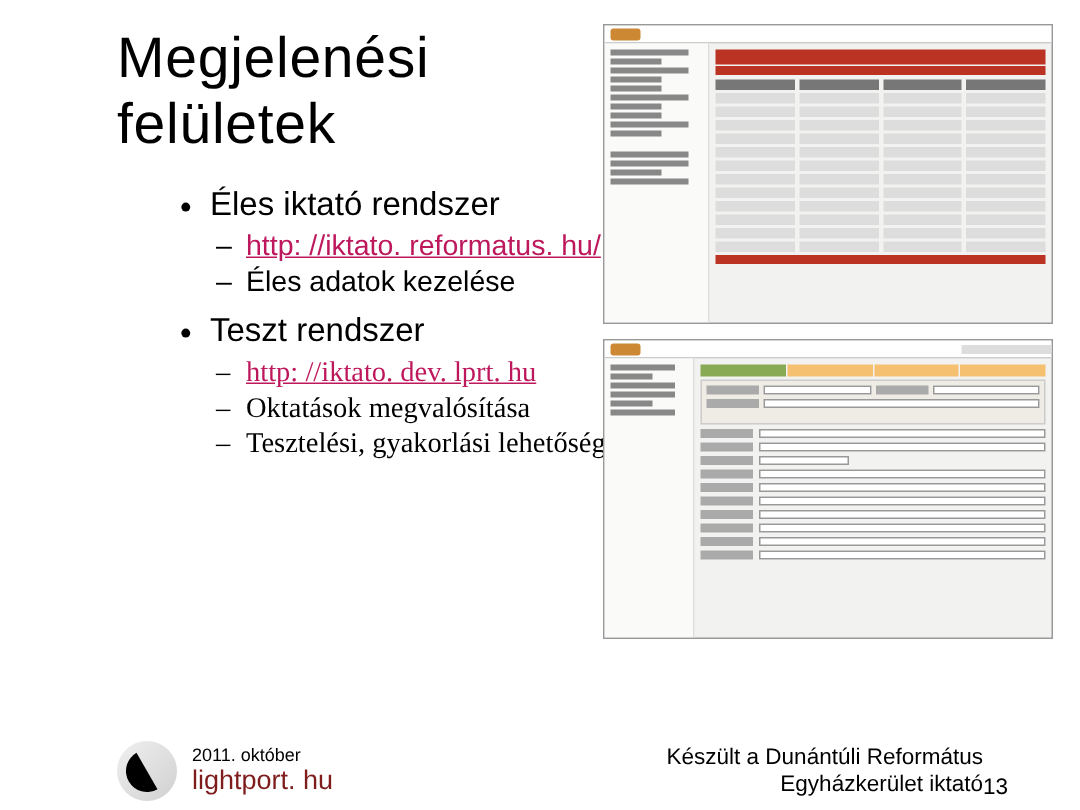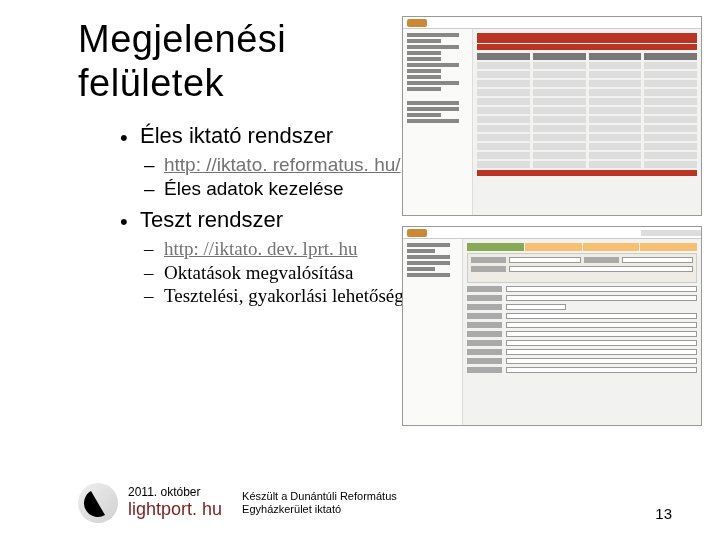--- a/index.html
+++ b/index.html
@@ -6,29 +6,29 @@
   body { width: 720px; height: 540px; background: #fff; font-family: Verdana, Arial, sans-serif; color: #000; position: relative; overflow: hidden; }
   .slide { width: 720px; height: 540px; position: relative; }
   .title { font-size: 38px; font-weight: 400; line-height: 1.15; padding: 18px 0 0 78px; letter-spacing: 0.5px; }
   .content { padding: 18px 0 0 78px; font-size: 22px; margin-left: 42px; }
   .b1 { list-style: none; padding-left: 20px; }
   .b1 > li { position: relative; margin-bottom: 2px; }
   .b1 > li::before { content: "•"; position: absolute; left: -20px; top: 2px; font-size: 22px; }
   .b2 { list-style: none; padding-left: 24px; font-size: 19px; line-height: 1.25; margin-top: 4px; margin-bottom: 6px; }
   .b2 > li { position: relative; }
   .b2 > li::before { content: "–"; position: absolute; left: -20px; top: 0; }
-  .link { text-decoration: underline; color: #737373; cursor: pointer; }
+  .link { text-decoration: underline; color: #be185d; cursor: pointer; }
   .sub-wrap { max-width: 310px; font-family: Liberation Serif, serif; }
-  .footer { position: absolute; bottom: 17px; left: 0; right: 0; display: flex; align-items: center; padding: 0 36px 0 78px; }
+  .footer { position: absolute; bottom: 6px; left: 0; right: 0; display: flex; align-items: center; padding: 0 36px 0 78px; }
   .logo { width: 40px; height: 40px; border-radius: 50%; background: linear-gradient(135deg, #f0f0f0, #d0d0d0); position: relative; margin-right: 10px; flex-shrink: 0; }
   .logo::after { content: ""; position: absolute; top: 6px; left: 6px; width: 14px; height: 28px; border-radius: 14px 0 0 14px; background: #000; transform: rotate(-30deg); transform-origin: right center; }
   .foot-left { font-size: 13px; line-height: 1.2; }
   .foot-date { font-size: 12px; }
   .foot-brand { font-size: 18px; color: #7f1d1d; }
-  .foot-mid { font-size: 11px; text-align: left; flex: 1; padding-left: 20px; line-height: 1.2; }
+  .foot-mid { font-size: 15px; text-align: right; flex: 1; padding-left: 20px; line-height: 1.2; }
   .foot-page { font-size: 15px; margin-left: auto; padding-right: 12px; margin-top: 20px; }
   .shot { position: absolute; right: 18px; background: #f2f2f0; border: 1px solid #999; font-size: 5px; line-height: 1; overflow: hidden; }
   .shot1 { top: 16px; width: 300px; height: 200px; }
   .shot2 { top: 226px; width: 300px; height: 200px; }
   .sh-bar { height: 12px; background: #fff; border-bottom: 1px solid #ccc; display: flex; align-items: center; padding-left: 4px; gap: 2px; }
   .sh-logo { width: 20px; height: 8px; background: #c83; border-radius: 2px; }
   .sh-body { display: flex; height: calc(100% - 12px); }
   .sh-side { width: 70px; background: #fafaf8; border-right: 1px solid #ddd; padding: 4px; }
   .sh-side-line { height: 4px; background: #888; margin-bottom: 2px; width: 85%; }
   .sh-side-line.short { width: 55%; }

